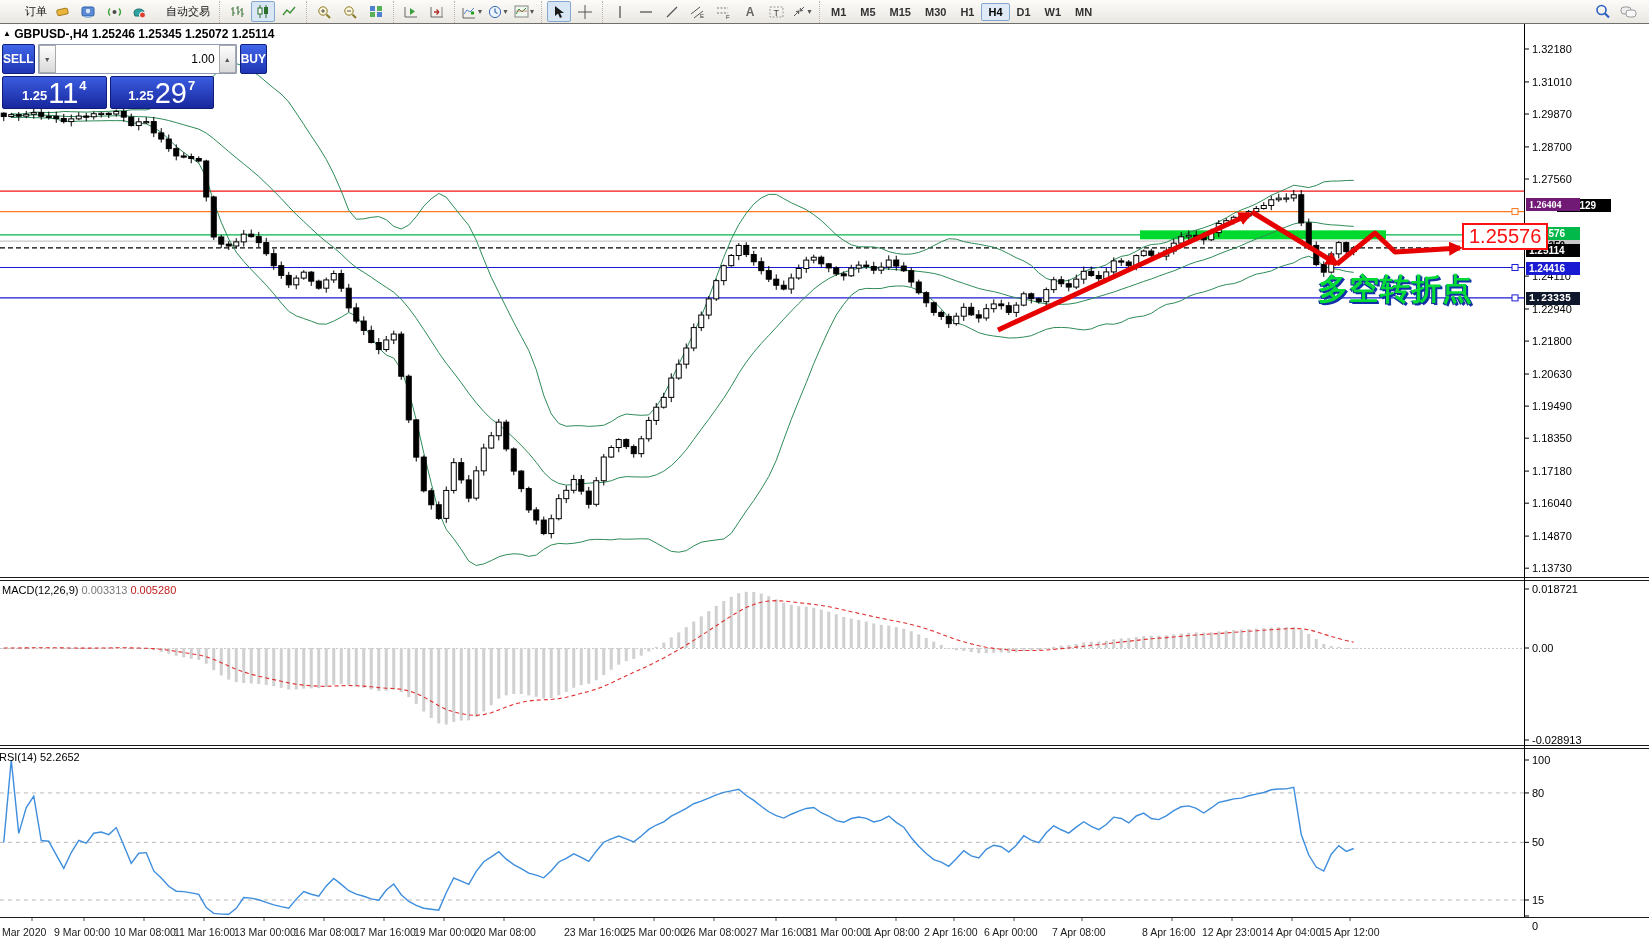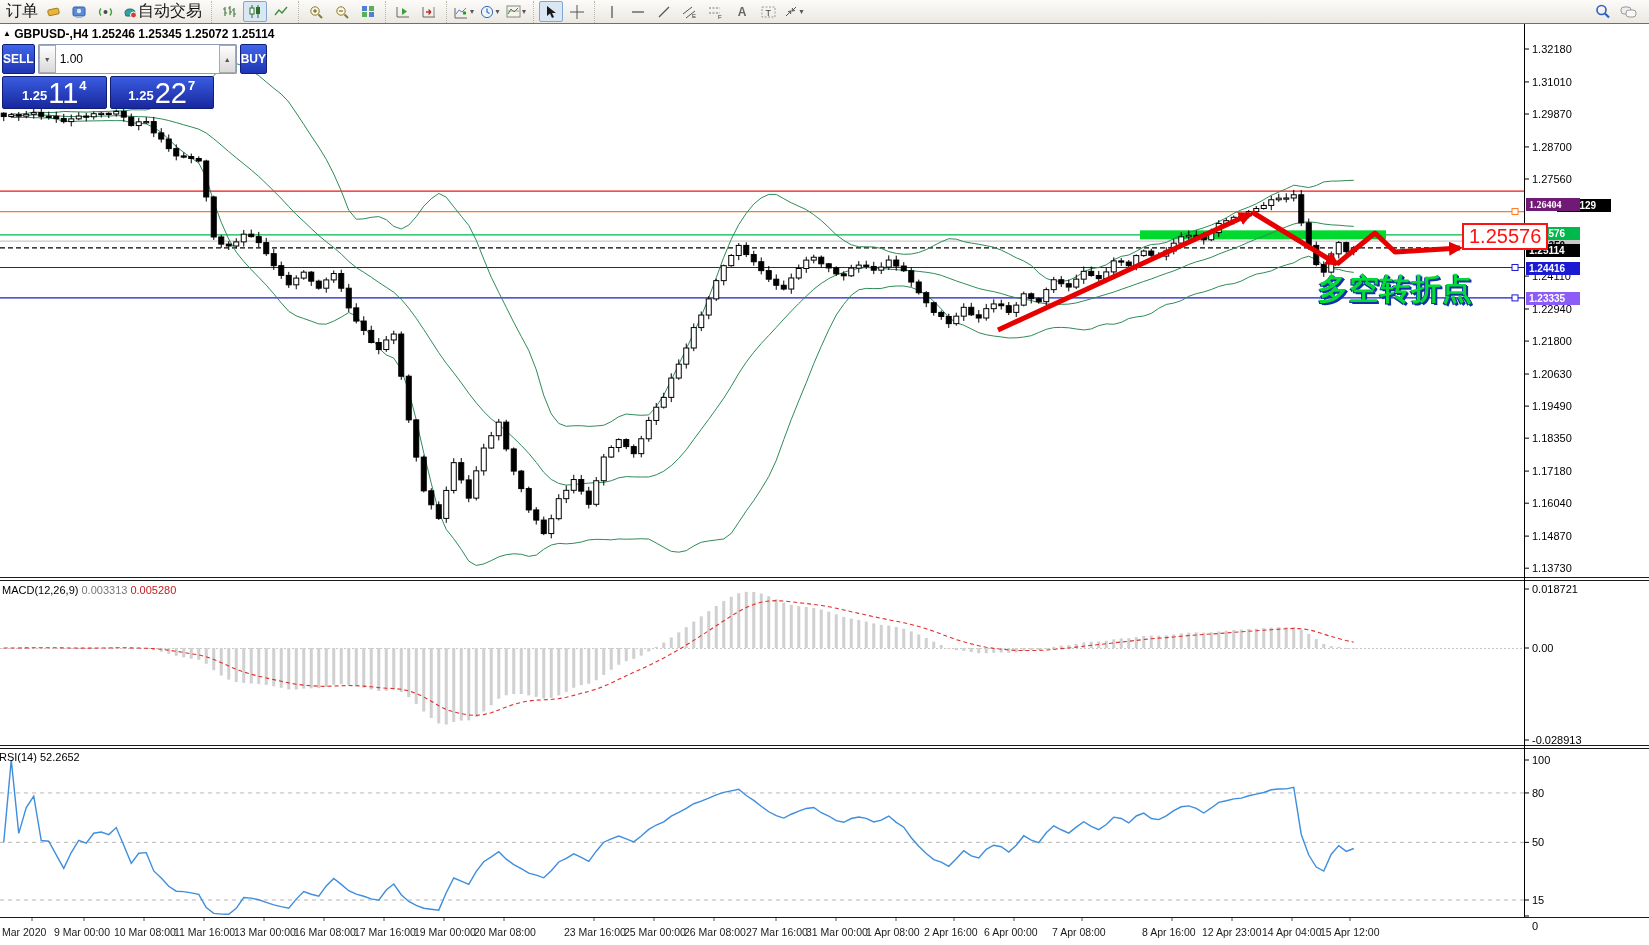--- a/index.html
+++ b/index.html
@@ -6,37 +6,37 @@
     font-family:"Liberation Sans",sans-serif;position:relative}
   
   #toolbar{position:absolute;left:0;top:0;width:1649px;height:23px;z-index:10;
     background:linear-gradient(#fcfbf9,#ebe8e2);border-bottom:1px solid #6f6f6f;
     display:flex;align-items:center;font-size:12px;color:#333}
   .tgroup{display:flex;align-items:center;height:22px;padding:0 4px;border-left:1px dotted #b9b5ad}
   .tgroup:first-child{border-left:none}
   .tbtn{min-width:22px;height:19px;display:flex;align-items:center;justify-content:center;
     border:1px solid transparent;border-radius:2px;margin:0 1px;color:#444;font-size:12px;cursor:default}
   .tbtn.active{background:#d9e7f5;border-color:#84a7cf}
-  .tbtn .cn{font-size:16px;color:#111;margin-left:0}
+  .tbtn .cn{font-size:11px;color:#111;margin-left:19px}
   .caret{font-size:8px;color:#555;margin-left:1px}
   .tfbtn{font-weight:bold;font-size:11px;color:#333;padding:2px 6px;border:1px solid transparent;border-radius:2px}
   .tfbtn.active{background:#dfeaf6;border-color:#84a7cf;color:#000}
   #toolbar-right{margin-left:auto;display:flex;align-items:center;padding-right:8px}
   
   #symbolbar{position:absolute;left:3px;top:27px;z-index:6;font-size:12px;font-weight:bold;color:#000}
   #symbolbar .tri{font-size:8px;vertical-align:2px}
   #tradepanel{position:absolute;left:2px;top:44px;width:212px;z-index:7;font-family:"Liberation Sans",sans-serif}
   .tp-row1{display:flex;height:30px;margin-bottom:2px}
   .tp-btn{background:linear-gradient(#4066e8,#1f35b4);color:#fff;font-size:12px;font-weight:bold;
     display:flex;align-items:center;justify-content:center;border:1px solid #11207f;border-radius:2px}
   #sell-btn{width:46px}#buy-btn{width:48px}
   .tp-spin{display:flex;flex:1;margin:0 3px;border:1px solid #8e9cb5;background:#fff;border-radius:1px}
   .spin-btn{width:15px;background:linear-gradient(#fefefe,#d9d9d9);border:1px solid #aaa;color:#555;
     font-size:7px;display:flex;align-items:center;justify-content:center}
-  .tp-spin input{flex:1;border:none;outline:none;text-align:left;font-size:12px;padding:0 4px;min-width:0;
+  .tp-spin input{flex:1;border:none;outline:none;text-align:right;font-size:12px;padding:0 4px;min-width:0;
     font-family:"Liberation Sans",sans-serif}
   .tp-row2{display:flex;height:33px;gap:3px}
   .tp-price{flex:1;background:linear-gradient(#3a5ce0,#18289e);border:1px solid #101e7a;border-radius:2px;
     color:#fff;display:flex;align-items:flex-end;justify-content:center;padding-bottom:2px}
   .tp-price .sm{font-size:13px;font-weight:bold;margin-bottom:3px}
   .tp-price .big{font-size:29px;line-height:26px;margin:0 1px}
   .tp-price .sup{font-size:13px;font-weight:bold;align-self:flex-start;margin-top:1px}
   .pane-label{position:absolute;z-index:6;font-size:11px;color:#000}
   .pane-label .v1{color:#777}.pane-label .v2{color:#c02020}
   #macd-label{left:2px;top:584px}
@@ -219,20 +219,31 @@
           <text x="4.5" y="10.5" font-size="9" fill="#444">T</text>
         </svg>
       </div>
     <div class="tbtn" style="width:auto">
       <svg width="14" height="13">
           <path d="M2 11 L7 6 M7 6 L4 6.5 M7 6 L6.5 9 M12 2 L8 6 M8 6 L11 5.5 M8 6 L8.5 3" stroke="#555" fill="none"></path>
         </svg>
       <span class="caret">▾</span>
     </div>
   </div>
+  <div class="tgroup" id="tf-group">
+      <div class="tfbtn">M1</div>
+      <div class="tfbtn">M5</div>
+      <div class="tfbtn">M15</div>
+      <div class="tfbtn">M30</div>
+      <div class="tfbtn">H1</div>
+      <div class="tfbtn active">H4</div>
+      <div class="tfbtn">D1</div>
+      <div class="tfbtn">W1</div>
+      <div class="tfbtn">MN</div>
+    </div>
   <div id="toolbar-right">
     <div class="tbtn">
       <svg width="15" height="15">
           <circle cx="6.5" cy="6" r="4.5" fill="none" stroke="#2b5fc4" stroke-width="1.6"></circle>
           <line x1="10" y1="9.5" x2="14" y2="13.5" stroke="#2b5fc4" stroke-width="2.2"></line>
         </svg>
     </div>
     <div class="tbtn">
       <svg width="17" height="14">
           <rect x="1" y="2" width="10" height="7" rx="3" fill="#eee" stroke="#999"></rect>
@@ -259,21 +270,21 @@
     <div class="tp-btn" id="buy-btn">BUY</div>
   </div>
   <div class="tp-row2">
     <div class="tp-price">
       <span class="sm">1.25</span>
       <span class="big">11</span>
       <span class="sup">4</span>
     </div>
     <div class="tp-price">
       <span class="sm">1.25</span>
-      <span class="big">22</span>
+      <span class="big">29</span>
       <span class="sup">7</span>
     </div>
   </div>
 </div>
 
 <div class="pane-label" id="macd-label">
   <span>MACD(12,26,9)</span>
   <span class="v1">0.003313</span>
   <span class="v2">0.005280</span>
 </div>
@@ -284,21 +295,21 @@
 
 <div id="price-callout">1.25576</div>
 <div id="cn-note">多空转折点</div>
 <div id="badges">
     <div class="badge" style="background: rgb(200, 200, 200); color: rgb(0, 0, 0); top: 238.5px;">1.25350</div>
     <div class="badge" style="background: rgb(0, 185, 74); color: rgb(255, 255, 255); top: 226.5px;">1.25576</div>
     <div class="badge" style="background: rgb(0, 0, 0); color: rgb(255, 255, 255); top: 243.5px;">1.25114</div>
     <div class="badge" style="background: #000000; color: rgb(255, 255, 255); top: 199px; margin-left: 31px;">1.27129</div>
     <div class="badge" style="background: #701a75; color: rgb(255, 255, 255); top: 198px; font-family: Liberation Serif, serif;">1.26404</div>
     <div class="badge" style="background: rgb(26, 26, 210); color: rgb(255, 255, 255); top: 261.5px;">1.24416</div>
-    <div class="badge" style="background: #8b5cf6; color: rgb(255, 255, 255); top: 291.5px;">1.23335</div>
+    <div class="badge" style="background: #0f172a; color: rgb(255, 255, 255); top: 291.5px; font-family: Liberation Mono, monospace;">1.23335</div>
   </div>
 
 <svg id="chart-svg" width="1649" height="945">
     <defs>
       <clipPath id="cmain">
         <rect x="0" y="24" width="1524" height="553"></rect>
       </clipPath>
       <clipPath id="cmacd">
         <rect x="0" y="582" width="1524" height="163"></rect>
       </clipPath>

